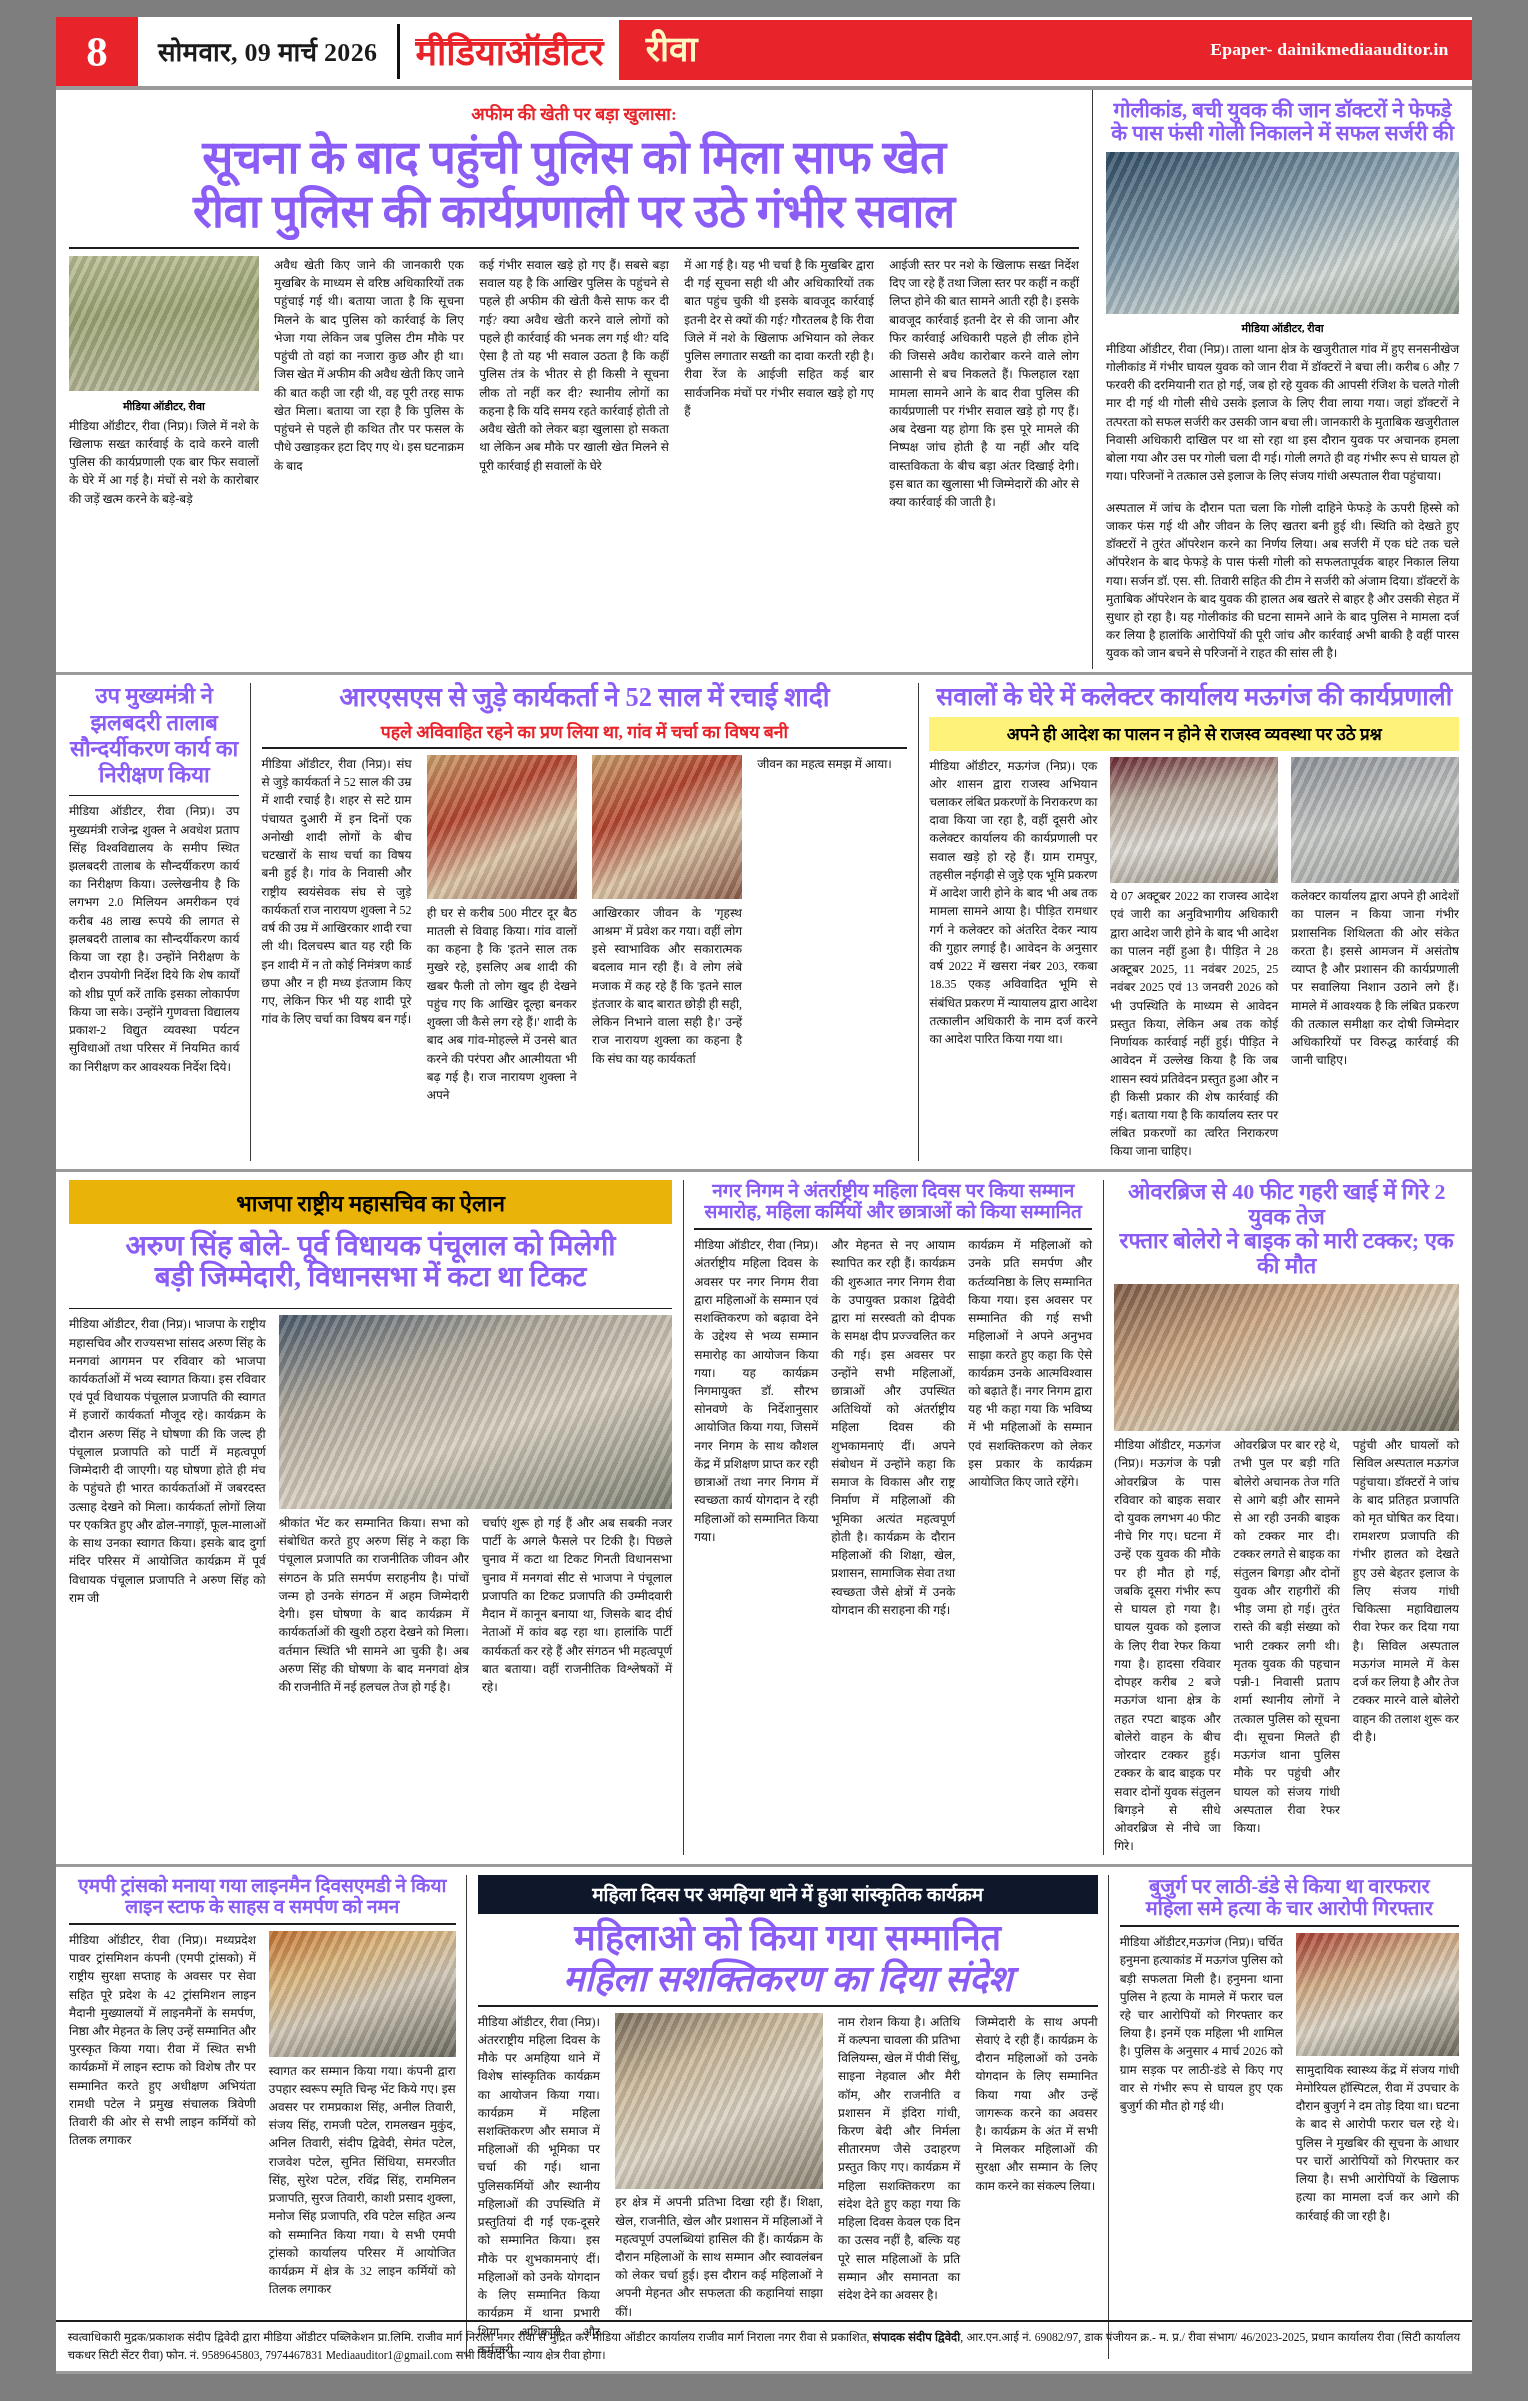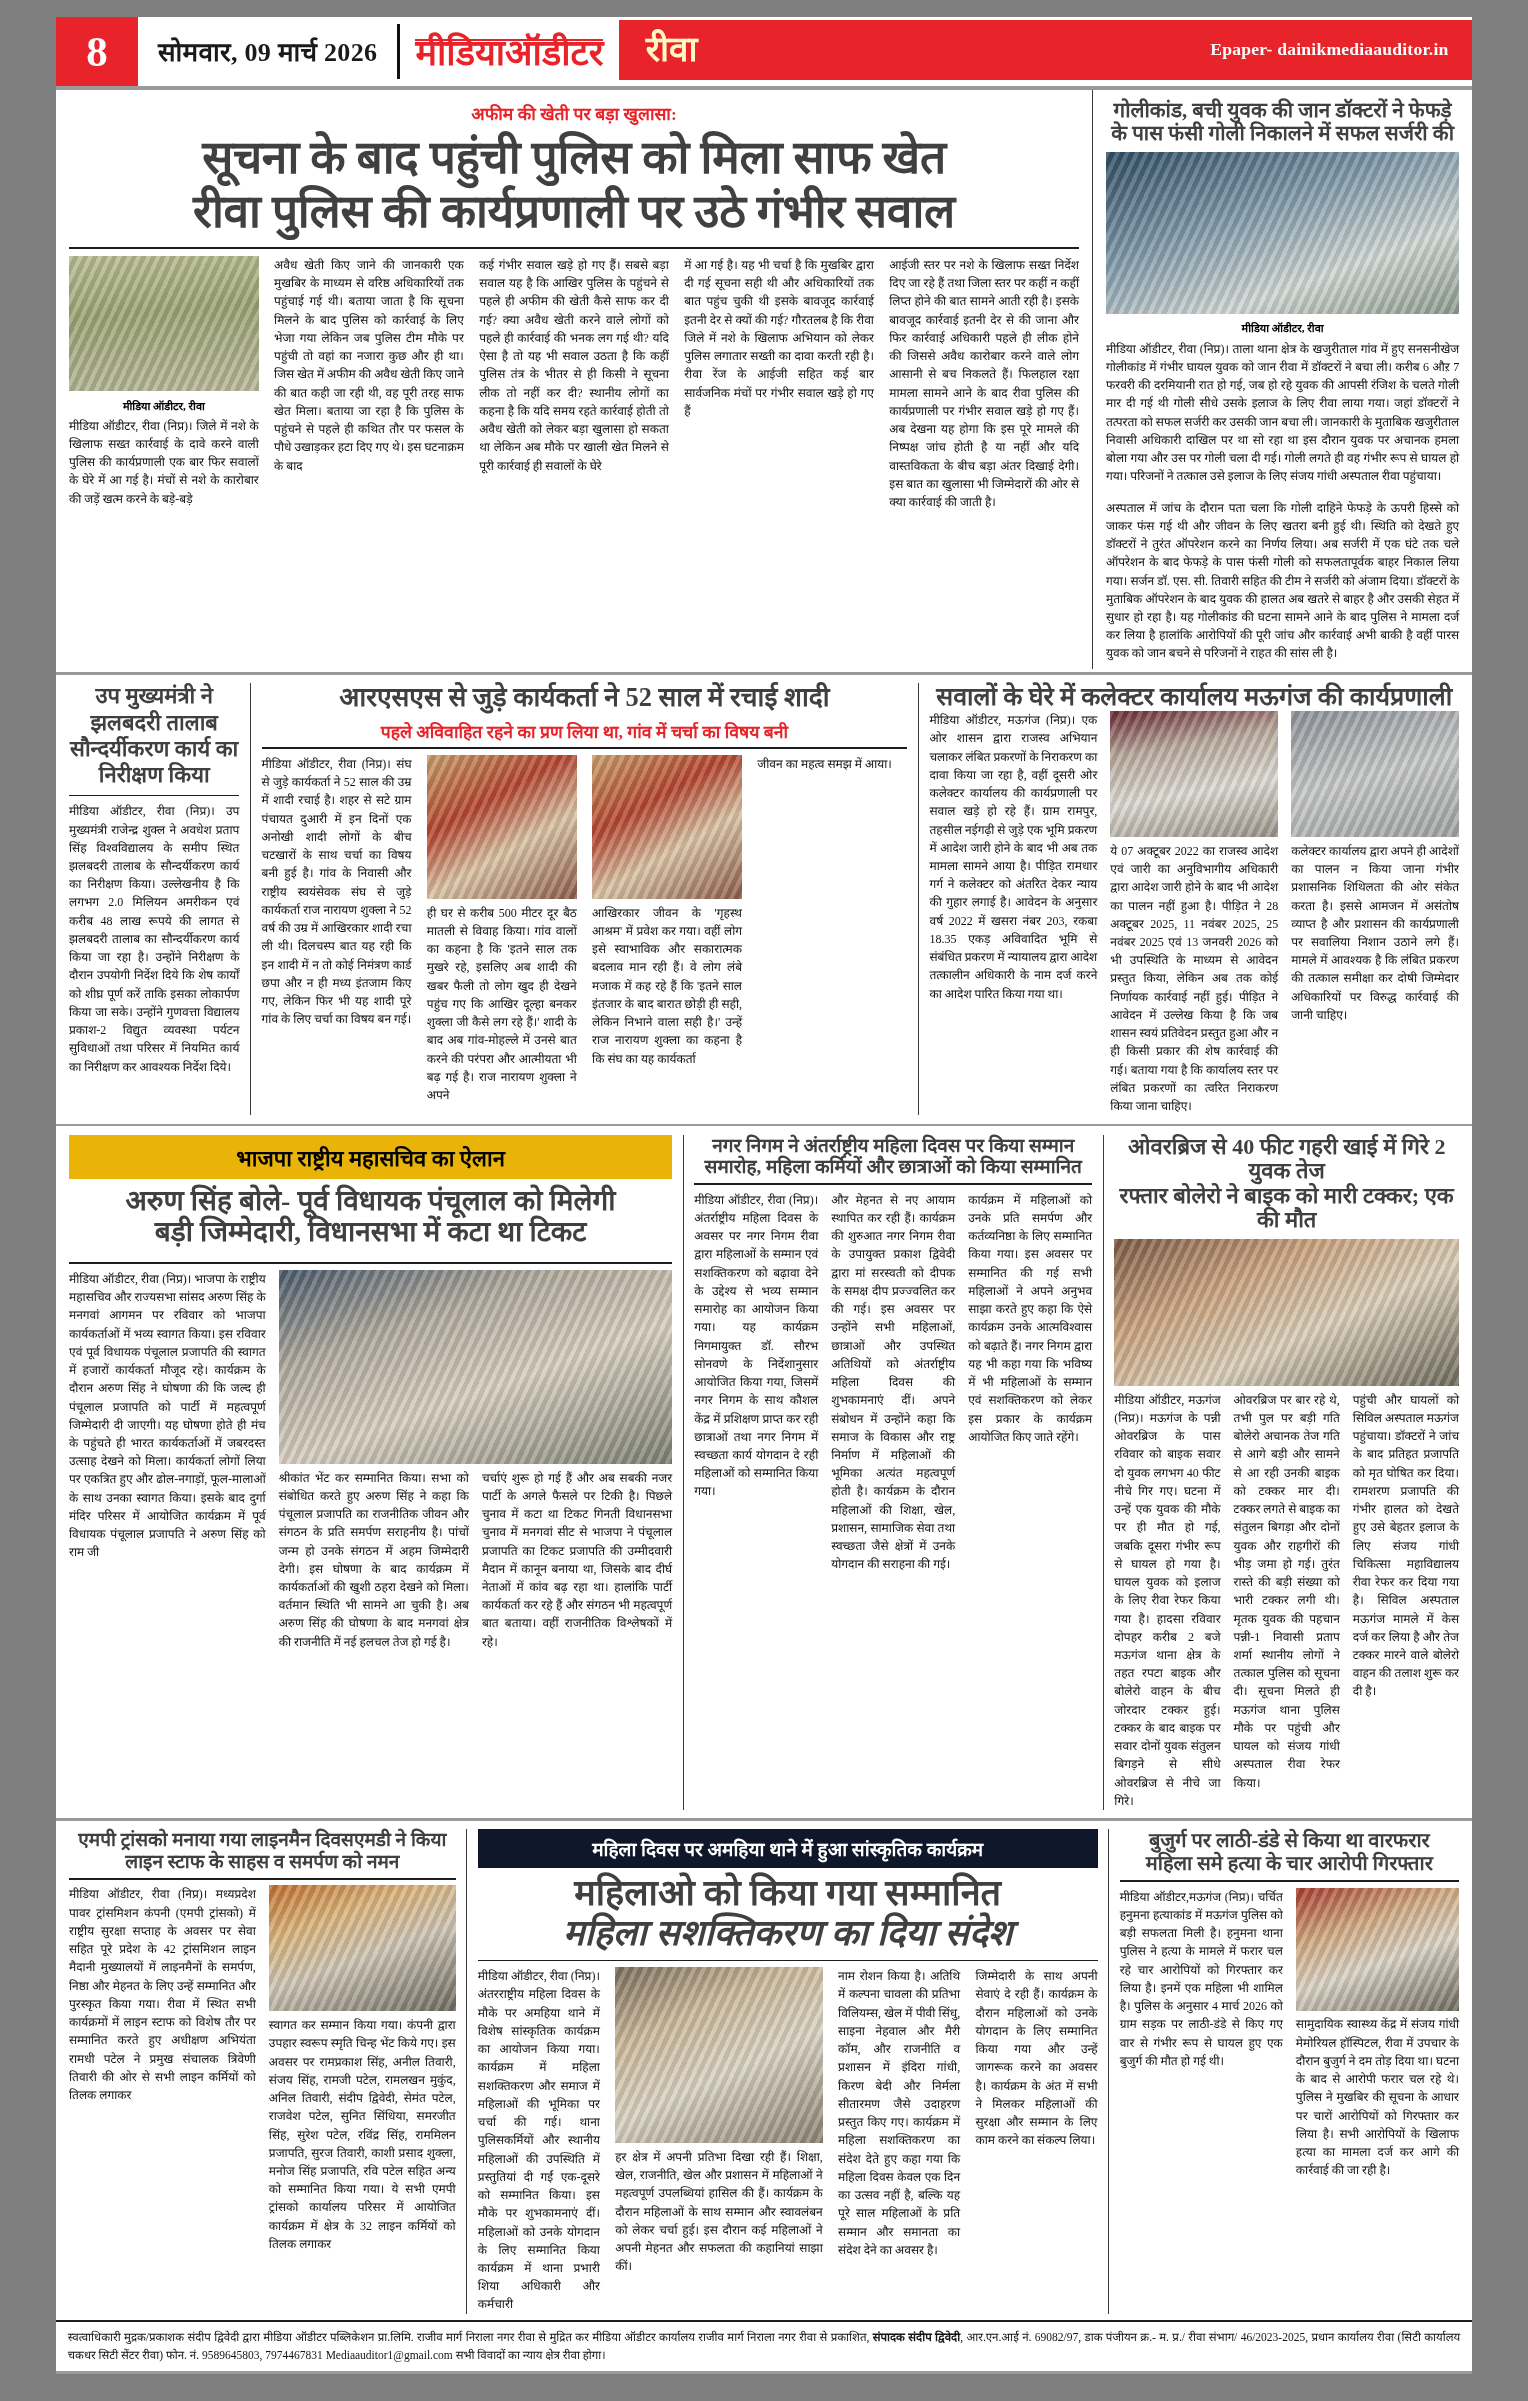--- a/index.html
+++ b/index.html
@@ -23,21 +23,21 @@
   .mast-city{color:#fef9c3;font-size:35px;font-weight:bold;line-height:1;}
   .mast-epaper{color:#fff;font-size:17.6px;font-weight:bold;letter-spacing:0.2px;}
 
   .rule-thick{height:4.1px;background:#9a9a9a;}
 
   
   .body-col{font-size:12px;line-height:1.52;text-align:justify;color:#121212;
             font-family:"Liberation Serif",serif;hyphens:auto;}
   .byline{font-weight:bold;}
   .kicker-red{color:#e8242a;font-weight:bold;text-align:center;}
-  .hl{font-weight:bold;color:#404040;line-height:1.12;}
+  .hl{font-weight:bold;color:#8b5cf6;line-height:1.12;}
   .photo{background:#c9c7bd;position:relative;overflow:hidden;}
   .photo::after{content:"";position:absolute;inset:0;
     background:repeating-linear-gradient(115deg,rgba(255,255,255,.16) 0 4.1px,rgba(0,0,0,.09) 4.1px 8.8px);}
   .ph-green{background:linear-gradient(175deg,#b9bd92 0%,#9aa372 42%,#b7b79a 100%);}
   .ph-hosp{background:linear-gradient(160deg,#2f4c63 0%,#7d97a8 38%,#cfd6d2 70%,#8d9a8e 100%);}
   .ph-wed{background:linear-gradient(150deg,#c9a06a 0%,#b4452f 35%,#d9c3a4 62%,#8c5a49 100%);}
   .ph-office{background:linear-gradient(170deg,#6b2a34 0%,#b7a89b 30%,#dcd9d2 62%,#9a9186 100%);}
   .ph-gray{background:linear-gradient(165deg,#8e9299 0%,#c6c8c6 50%,#9fa3a0 100%);}
   .ph-meet{background:linear-gradient(160deg,#4a5a6b 0%,#b0a99c 30%,#d6cdbe 58%,#7c7f72 100%);}
   .ph-hospbed{background:linear-gradient(155deg,#7d5a46 0%,#c9a27d 32%,#d8cdb8 60%,#6e6a5c 100%);}
@@ -157,20 +157,21 @@
           <div class="body-col">आखिरकार जीवन के 'गृहस्थ आश्रम' में प्रवेश कर गया। वहीं लोग इसे स्वाभाविक और सकारात्मक बदलाव मान रही हैं। वे लोग लंबे मजाक में कह रहे हैं कि 'इतने साल इंतजार के बाद बारात छोड़ी ही सही, लेकिन निभाने वाला सही है।' उन्हें राज नारायण शुक्ला का कहना है कि संघ का यह कार्यकर्ता</div>
         </div>
         <div>
           <div class="body-col">जीवन का महत्व समझ में आया।</div>
         </div>
       </div>
     </div>
 
     <div style="width:547px;padding-left:10.6px;">
       <div class="hl" style="font-size:25px;text-align:center;">सवालों के घेरे में कलेक्टर कार्यालय मऊगंज की कार्यप्रणाली</div>
+      <div class="yellow-band" style="margin:5.9px 0 5.9px;">अपने ही आदेश का पालन न होने से राजस्व व्यवस्था पर उठे प्रश्न</div>
       <div class="cols3">
         <div>
           <div class="body-col">मीडिया ऑडीटर, मऊगंज (निप्र)। एक ओर शासन द्वारा राजस्व अभियान चलाकर लंबित प्रकरणों के निराकरण का दावा किया जा रहा है, वहीं दूसरी ओर कलेक्टर कार्यालय की कार्यप्रणाली पर सवाल खड़े हो रहे हैं। ग्राम रामपुर, तहसील नईगढ़ी से जुड़े एक भूमि प्रकरण में आदेश जारी होने के बाद भी अब तक मामला सामने आया है। पीड़ित रामधार गर्ग ने कलेक्टर को अंतरित देकर न्याय की गुहार लगाई है। आवेदन के अनुसार वर्ष 2022 में खसरा नंबर 203, रकबा 18.35 एकड़ अविवादित भूमि से संबंधित प्रकरण में न्यायालय द्वारा आदेश तत्कालीन अधिकारी के नाम दर्ज करने का आदेश पारित किया गया था।</div>
         </div>
         <div>
           <div class="photo ph-office" style="height:126px;margin-bottom:4.7px;"></div>
           <div class="body-col">ये 07 अक्टूबर 2022 का राजस्व आदेश एवं जारी का अनुविभागीय अधिकारी द्वारा आदेश जारी होने के बाद भी आदेश का पालन नहीं हुआ है। पीड़ित ने 28 अक्टूबर 2025, 11 नवंबर 2025, 25 नवंबर 2025 एवं 13 जनवरी 2026 को भी उपस्थिति के माध्यम से आवेदन प्रस्तुत किया, लेकिन अब तक कोई निर्णायक कार्रवाई नहीं हुई। पीड़ित ने आवेदन में उल्लेख किया है कि जब शासन स्वयं प्रतिवेदन प्रस्तुत हुआ और न ही किसी प्रकार की शेष कार्रवाई की गई। बताया गया है कि कार्यालय स्तर पर लंबित प्रकरणों का त्वरित निराकरण किया जाना चाहिए।</div>
         </div>
         <div>
           <div class="photo ph-gray" style="height:126px;margin-bottom:4.7px;"></div>

